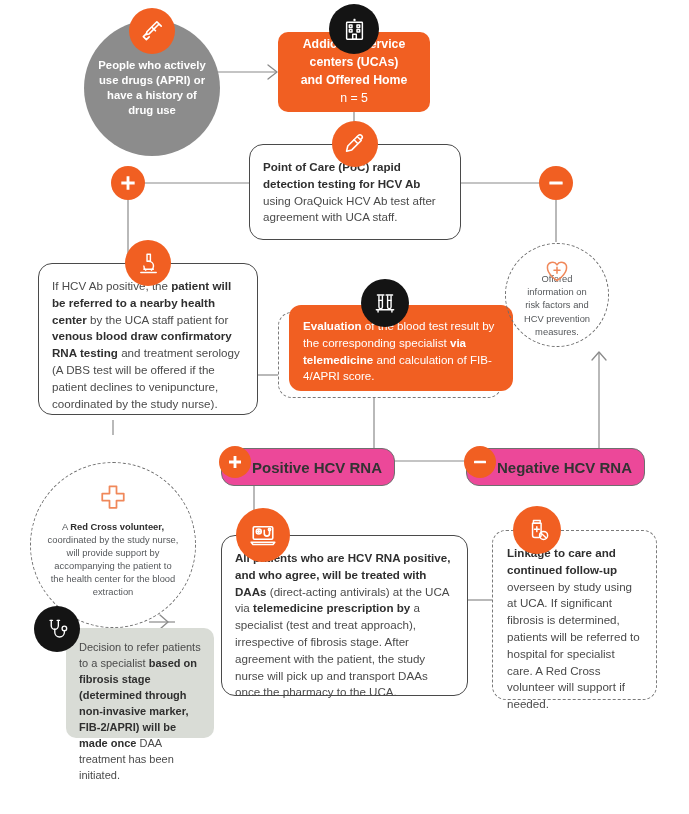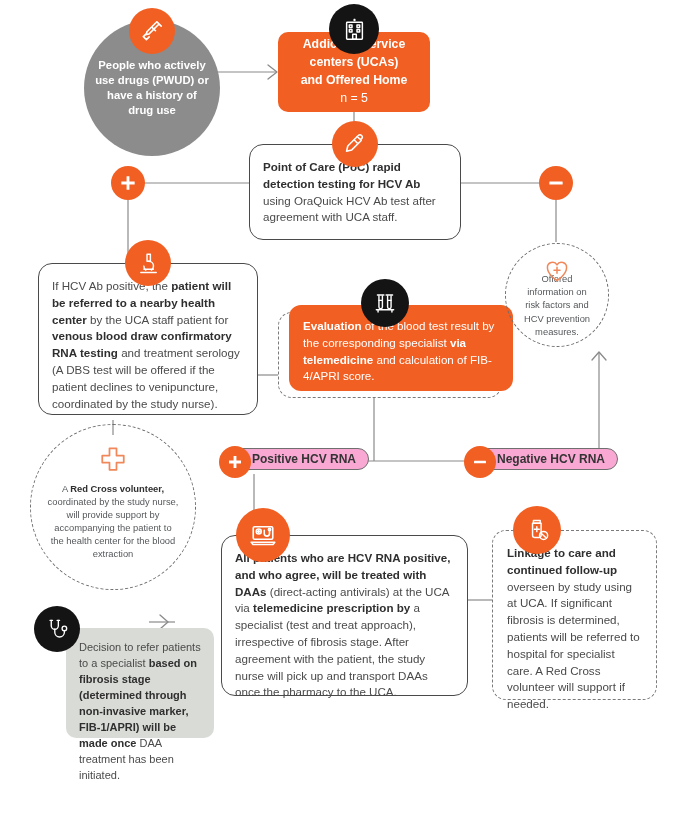--- a/index.html
+++ b/index.html
@@ -88,27 +88,27 @@
     position: absolute;
     border-radius: 50%;
     display: flex; align-items: center; justify-content: center;
   }
   .badge-orange { background: #f15f22; }
   .badge-black  { background: #141414; }
 
   
   .pill {
     position: absolute;
-    height: 22px;
-    background: #f9a8d4;
+    height: 38px;
+    background: #ec4899;
     border: 1.2px solid #6f6f6f;
     border-radius: 13px;
     display: flex; align-items: center;
     padding-left: 30px; padding-right: 12px;
-    font-size: 12px; font-weight: 700; color: #333;
+    font-size: 15px; font-weight: 700; color: #333;
     white-space: nowrap;
   }
   .pill .pill-badge {
     position: absolute; left: -3px; top: -3px;
     width: 32px; height: 32px; border-radius: 50%;
     background: #f15f22;
     display: flex; align-items: center; justify-content: center;
   }
 
   
@@ -160,21 +160,21 @@
 
     <g stroke="#8a8a8a" stroke-width="1.3" fill="none" stroke-linecap="round" stroke-linejoin="round">
       <polyline points="268,65 277,72 268,79"></polyline>
       <polyline points="592,360 599,352 606,360"></polyline>
       <polyline points="160,615 168,622 160,629"></polyline>
     </g>
   </svg>
 
   <div class="node" style="left:84px; top:20px;">
     <div class="gray-circle">
-      <span>People who actively use drugs (PWUD) or have a history of drug use</span>
+      <span>People who actively use drugs (APRI) or have a history of drug use</span>
     </div>
     <div class="icon-badge badge-orange" style="width:46px;height:46px;left:45px;top:-12px;">
       <svg width="26" height="26" viewBox="0 0 24 24" fill="none" stroke="#fff" stroke-width="1.5" stroke-linecap="round" stroke-linejoin="round">
         <path d="M16.5 3.5l4 4M18.5 5.5l-9.2 9.2-2.6.6.6-2.6 9.2-9.2z"></path>
         <path d="M6.6 14.6L4 17.2l2.8 2.8 2.6-2.6"></path>
         <path d="M12.2 8.8l3 3"></path>
       </svg>
     </div>
   </div>
 
@@ -259,21 +259,21 @@
       <span style="padding-top:20px;">Offered information on risk factors and HCV prevention measures.</span>
     </div>
     <div style="position:absolute; left:38px; top:14px;">
       <svg width="28" height="28" viewBox="0 0 24 24" fill="none" stroke="#f0885a" stroke-width="1.3" stroke-linecap="round" stroke-linejoin="round">
         <path d="M12 20.2S3.8 15 3.8 9.2A4.4 4.4 0 0 1 12 6.8a4.4 4.4 0 0 1 8.2 2.4c0 5.8-8.2 11-8.2 11z"></path>
         <path d="M12 8.8v5.2M9.4 11.4h5.2"></path>
       </svg>
     </div>
   </div>
 
-  <div class="node" style="left:30px; top:424px;">
+  <div class="node" style="left:30px; top:462px;">
     <div class="dashed-circle" style="width:166px; height:166px;">
       <span style="padding-top:28px;"><span>A </span><b>Red Cross volunteer, </b><span>coordinated by the study nurse, will provide support by accompanying the patient to the health center for the blood extraction</span></span>
     </div>
     <div style="position:absolute; left:68px; top:20px;">
       <svg width="30" height="30" viewBox="0 0 24 24" fill="none" stroke="#f0885a" stroke-width="1.4" stroke-linejoin="round">
         <path d="M9.2 3.4h5.6v5.8h5.8v5.6h-5.8v5.8H9.2v-5.8H3.4V9.2h5.8z"></path>
       </svg>
     </div>
   </div>
 
@@ -321,21 +321,21 @@
         <path d="M7.6 5.6h7.6v10.6a2 2 0 0 1-2 2H9.6a2 2 0 0 1-2-2z"></path>
         <path d="M11.4 8.6v4.4M9.2 10.8h4.4"></path>
         <circle cx="17.4" cy="16.4" r="3.6"></circle>
         <path d="M15 14.2l4.8 4.4"></path>
       </svg>
     </div>
   </div>
 
   <div class="node" style="left:66px; top:628px; width:148px; height:110px;">
     <div class="box-gray" style="width:148px; height:110px;">
-      <span><span>Decision to refer patients to a specialist </span><b>based on fibrosis stage (determined through non-invasive marker, FIB-1/APRI) will be made once </b><span>DAA treatment has been initiated.</span></span>
+      <span><span>Decision to refer patients to a specialist </span><b>based on fibrosis stage (determined through non-invasive marker, FIB-2/APRI) will be made once </b><span>DAA treatment has been initiated.</span></span>
     </div>
     <div class="icon-badge badge-black" style="width:46px;height:46px;left:-32px;top:-22px;">
       <svg width="25" height="25" viewBox="0 0 24 24" fill="none" stroke="#fff" stroke-width="1.3" stroke-linecap="round" stroke-linejoin="round">
         <path d="M6 3.2v5.2a3.4 3.4 0 0 0 6.8 0V3.2"></path>
         <path d="M4.8 3.2h2.4M11.6 3.2H14"></path>
         <path d="M9.4 11.8v2.8a4.6 4.6 0 0 0 9.2 0v-1.4"></path>
         <circle cx="18.6" cy="11" r="2.2"></circle>
       </svg>
     </div>
   </div>

